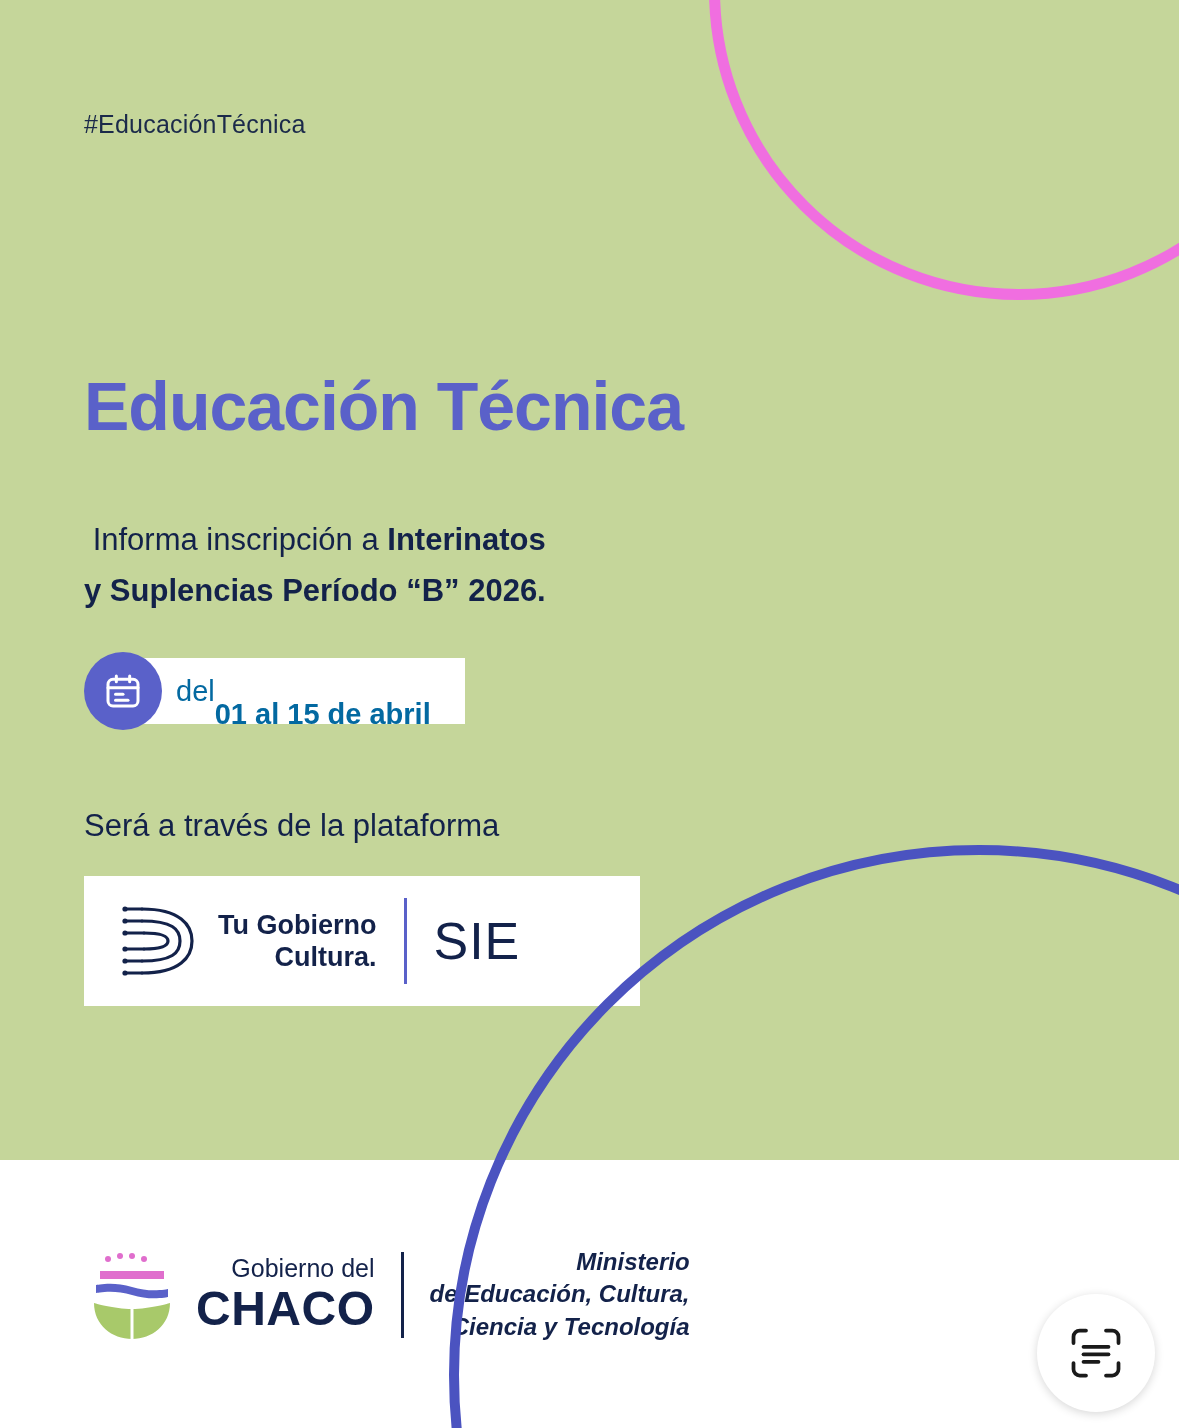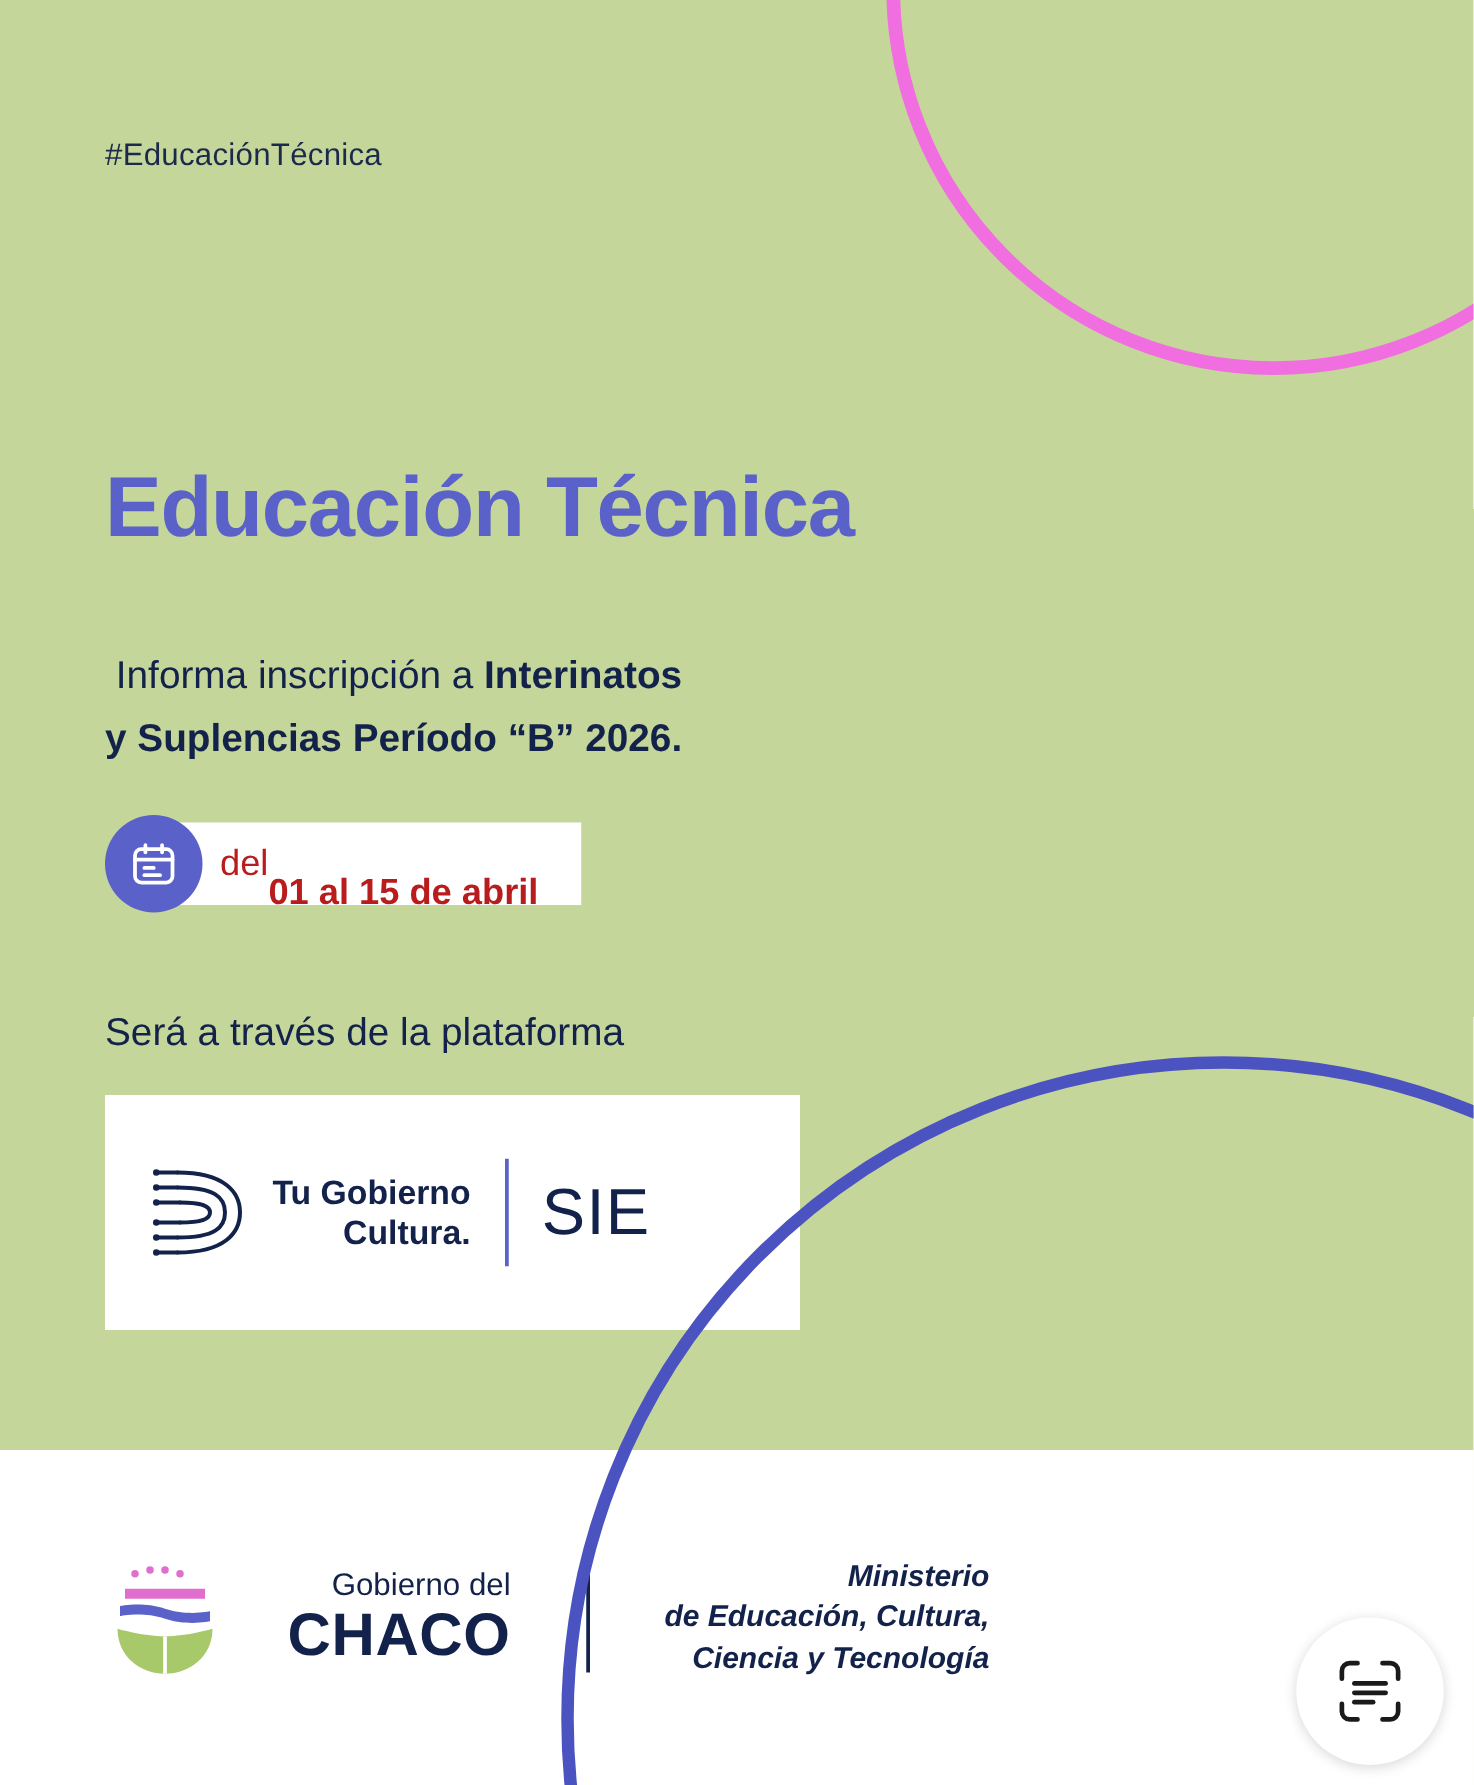--- a/index.html
+++ b/index.html
@@ -109,37 +109,37 @@
     z-index: 2;
   }
   .date-chip .label {
     background: #ffffff;
     height: 66px;
     display: flex;
     align-items: center;
     padding: 0 34px 0 70px;
     margin-left: -56px;
     font-size: 29px;
-    color: #b91c1c;
+    color: #0369a1;
   }
   .date-chip .label b { font-weight: bold; margin-top: 47px; }
 
   .platform-text {
     position: absolute;
     left: 84px;
     top: 808px;
     font-size: 31px;
     color: #13224a;
   }
   .logo-box {
     position: absolute;
     left: 84px;
     top: 876px;
     width: 556px;
-    height: 188px;
+    height: 130px;
     background: #ffffff;
     display: flex;
     align-items: center;
   }
   .tgd-mark {
     margin-left: 38px;
     width: 82px;
     height: 92px;
   }
   .tgd-text {
@@ -169,21 +169,20 @@
     width: 1179px;
     height: 268px;
     background: #ffffff;
   }
   .gov-block {
     position: absolute;
     left: 84px;
     top: 1246px;
     display: flex;
     align-items: center;
-    gap: 34px;
   }
   .chaco-mark {
     width: 96px;
     height: 96px;
   }
   .gov-words {
     margin-left: 16px;
     line-height: 1;
   }
   .gov-words .small {

